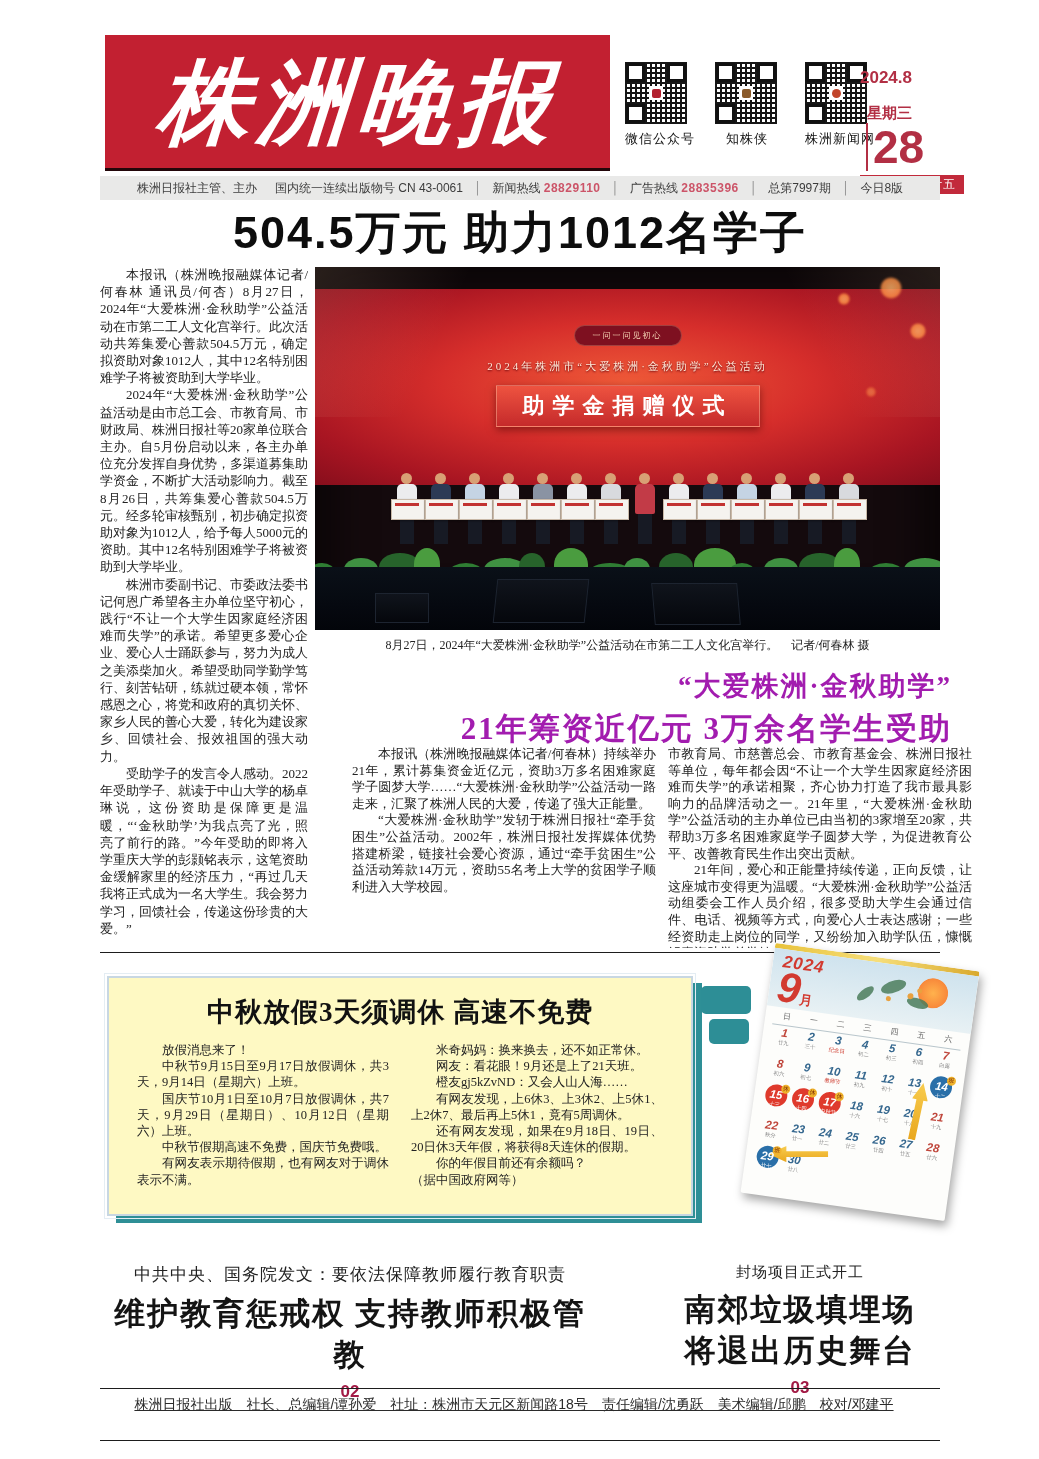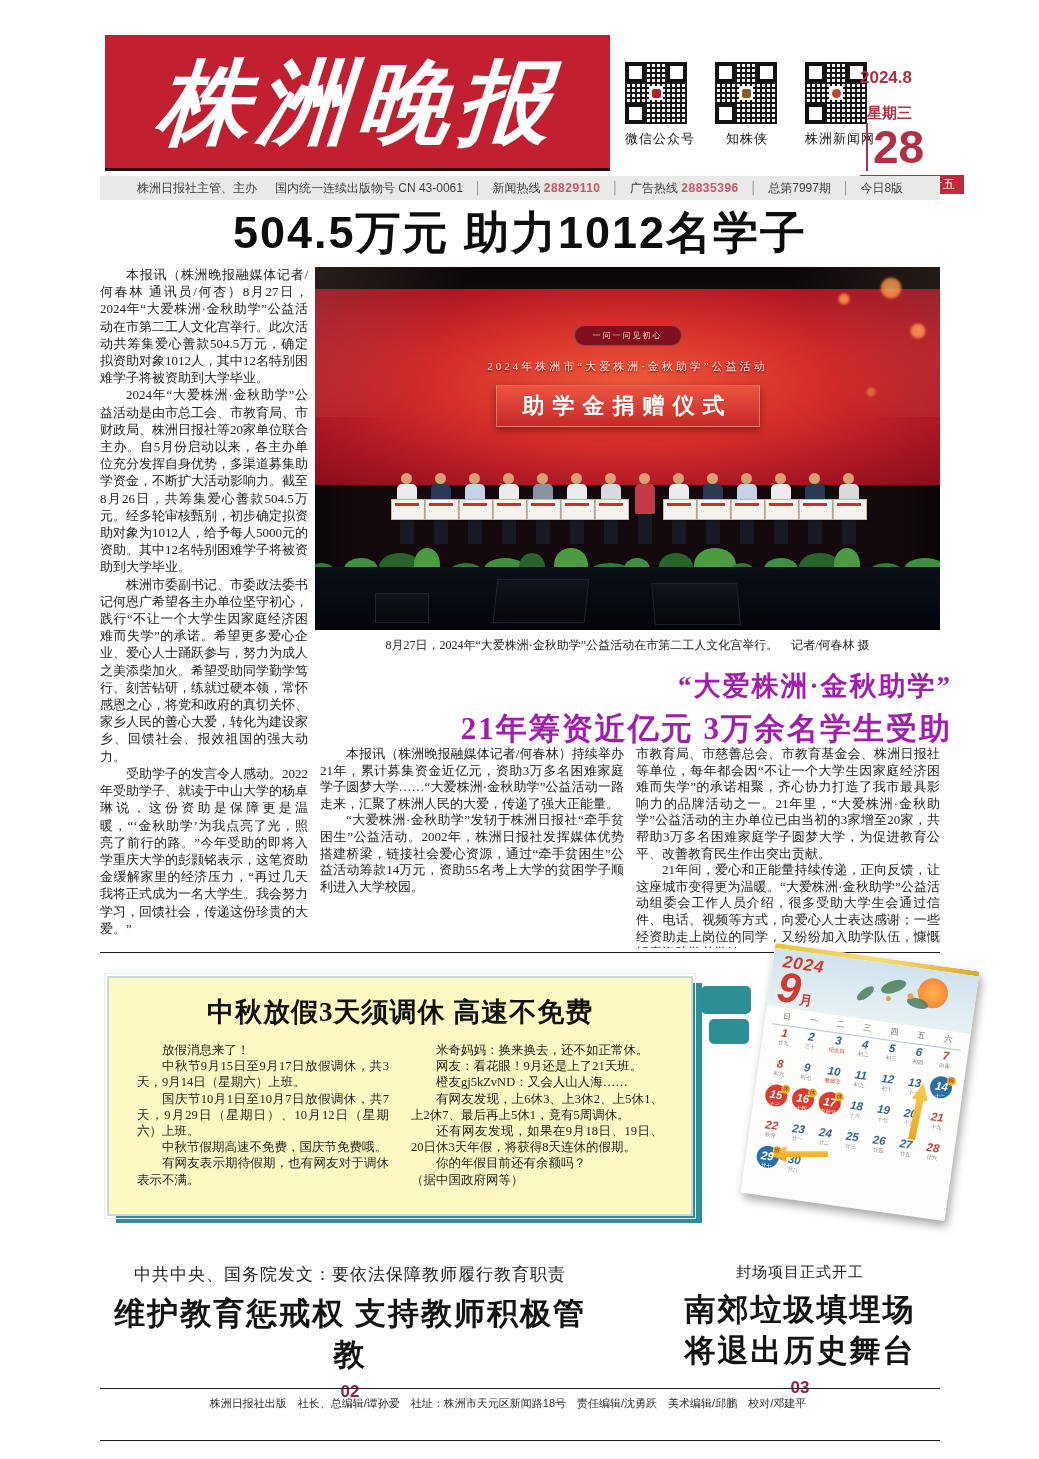--- a/index.html
+++ b/index.html
@@ -43,21 +43,21 @@
   
   .main-headline{position:absolute;left:100px;top:203px;width:840px;text-align:center;
      font-family:"Liberation Sans","DejaVu Sans",sans-serif;font-size:45px;font-weight:900;
      color:#0d0d0d;letter-spacing:2px;white-space:nowrap;}
 
   
   .col-text p{margin:0;text-indent:2em;text-align:justify;}
   .lead-left{position:absolute;left:100px;top:266px;width:208px;height:686px;overflow:hidden;
      font-size:13px;line-height:17.2px;color:#222;}
   .story2-col{position:absolute;top:746px;width:304px;height:202px;overflow:hidden;
-     font-size:13px;line-height:16.6px;color:#222;}
+     font-size:13px;line-height:16.6px;color:#222;margin-left:32px;}
   .story2-col.c1{left:320px;}
   .story2-col.c2{left:636px;}
   .no-first-indent p:first-child{text-indent:0;}
 
   
   .photo{position:absolute;left:315px;top:267px;width:625px;height:363px;background:#140a0d;overflow:hidden;
      box-shadow:inset 0 0 40px 18px rgba(0,0,0,.55);}
   .ph-screen{position:absolute;left:0;top:22px;width:100%;height:196px;
      background:radial-gradient(ellipse at 50% 48%,#ef5a38 0%,#d62e2b 42%,#a81522 78%,#870e1c 100%);}
   .bokeh{position:absolute;border-radius:50%;background:radial-gradient(circle,#ffb066,#ff8a3c 60%,transparent 72%);opacity:.8;filter:blur(1px);}
@@ -149,22 +149,22 @@
   
   .teaser{position:absolute;text-align:center;color:#141414;}
   .teaser .kicker{font-size:17px;letter-spacing:1px;color:#222;}
   .teaser .headline{font-size:31px;font-weight:bold;letter-spacing:2px;margin-top:8px;line-height:1.32;}
   .teaser .page-no{font-family:"Liberation Sans",sans-serif;font-size:17px;font-weight:bold;color:#a21a45;margin-top:6px;}
   .teaser.t1{left:105px;top:1263px;width:490px;}
   .teaser.t2{left:638px;top:1263px;width:324px;}
   .teaser.t2 .kicker{font-size:15px;}
 
   
-  .footer-text{position:absolute;left:88px;top:1396px;width:840px;text-align:center;
-     font-size:11px;color:#2b2b2b;font-family:"Liberation Sans",sans-serif;}
+  .footer-text{position:absolute;left:94px;top:1396px;width:840px;text-align:center;
+     font-size:14px;color:#2b2b2b;font-family:"Liberation Sans",sans-serif;text-decoration:underline;}
 </style>
 </head>
 <body>
 
 <div id="page" data-name="newspaper-front-page">
 
   <div class="masthead-red" data-name="masthead-banner">
     <span class="masthead-title" data-name="newspaper-title">株洲晚报</span>
   </div>
 

